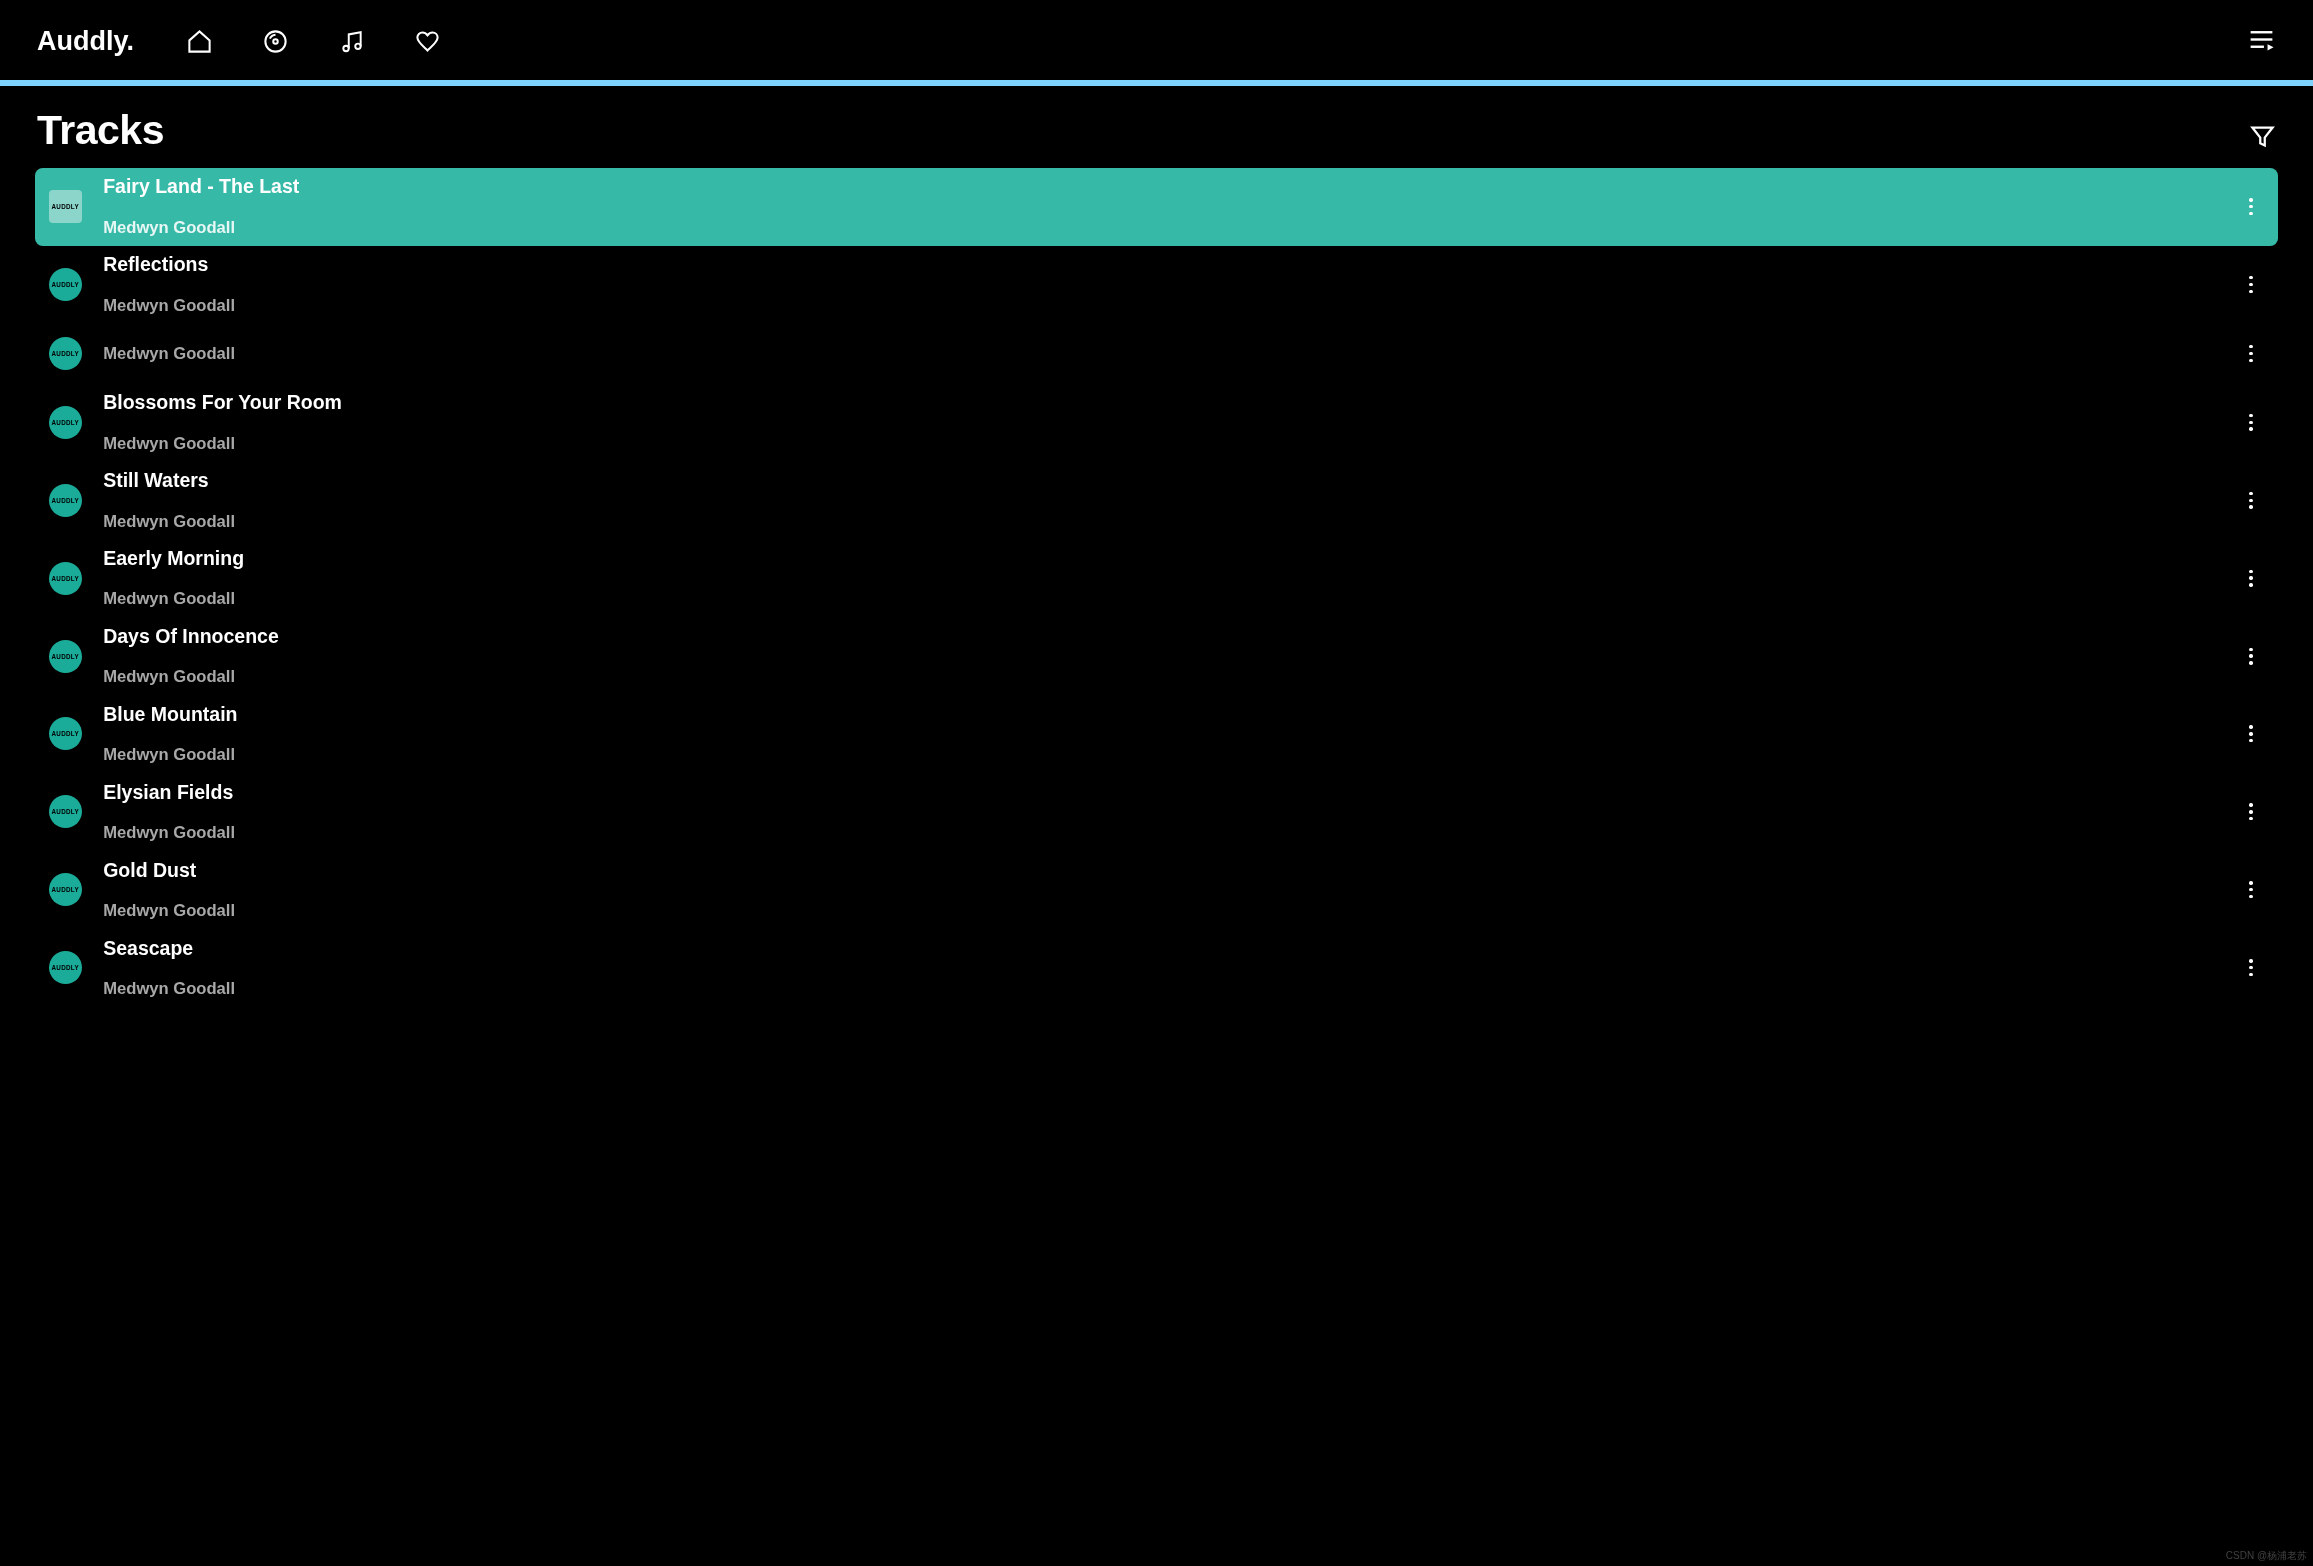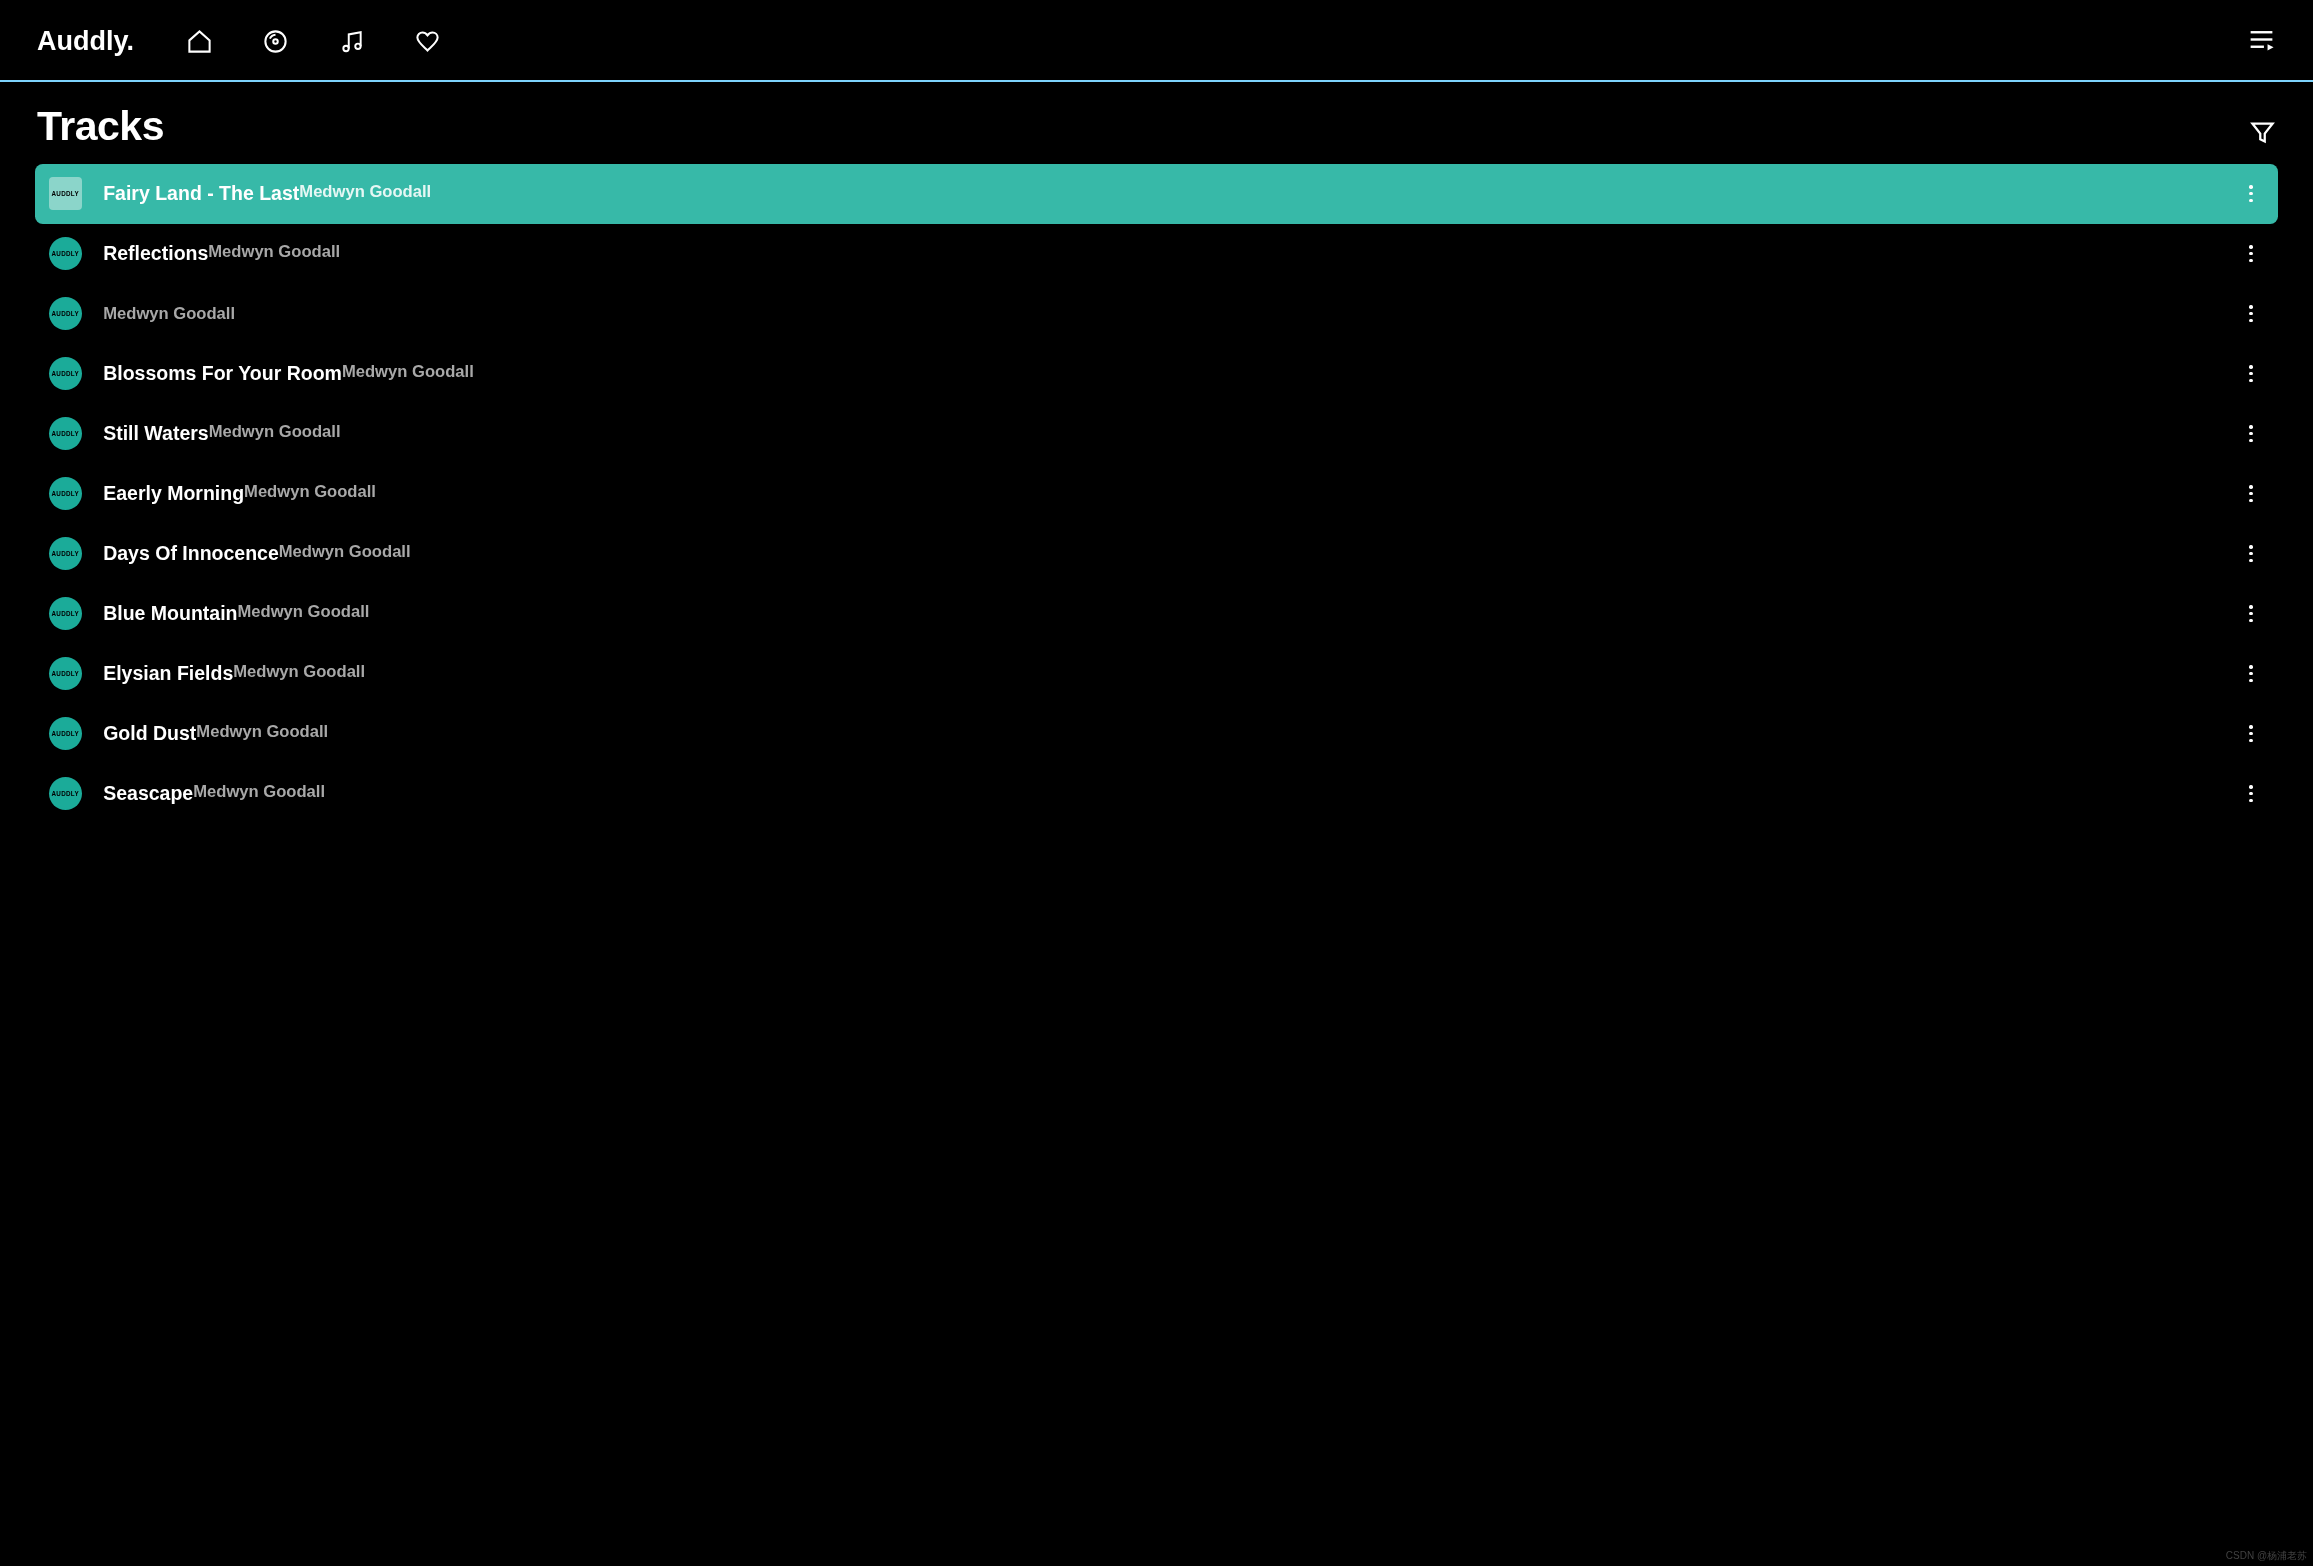--- a/index.html
+++ b/index.html
@@ -7,21 +7,21 @@
       background: #000000;
       color: #ffffff;
       font-family: -apple-system, BlinkMacSystemFont, "Segoe UI", Helvetica, Arial, sans-serif;
       min-height: 100vh;
       overflow-x: hidden;
     }
     .header {
       display: flex;
       align-items: center;
       padding: 25px 37px 21.5px 37px;
-      border-bottom: 2px solid #7dd3fc;
+      border-bottom: 6px solid #7dd3fc;
     }
     .logo {
       font-size: 27px;
       font-weight: 700;
       color: #ffffff;
       margin-right: 51px;
     }
     .nav-icons {
       display: flex;
       gap: 47px;
@@ -86,22 +86,22 @@
       letter-spacing: 0.3px;
       flex-shrink: 0;
       margin-right: 21.5px;
     }
     .track-row.active .track-art {
       border-radius: 3.9px;
       background: #8bd5ca;
     }
     .track-info {
       display: flex;
-      flex-direction: row;
-      gap: 0;
+      flex-direction: column;
+      gap: 19px;
       flex: 1;
     }
     .track-title {
       font-size: 19.5px;
       font-weight: 700;
       color: #ffffff;
       line-height: 1.2;
     }
     .track-artist {
       font-size: 16.6px;

